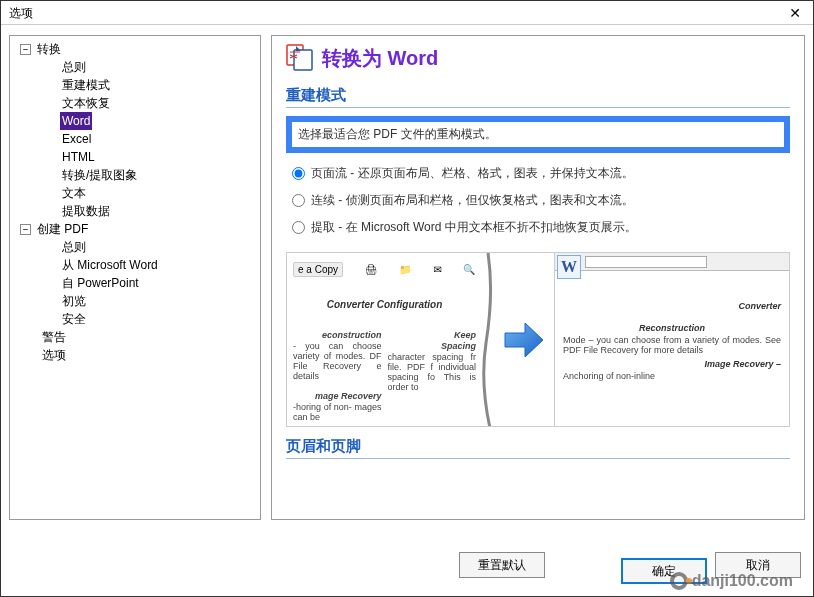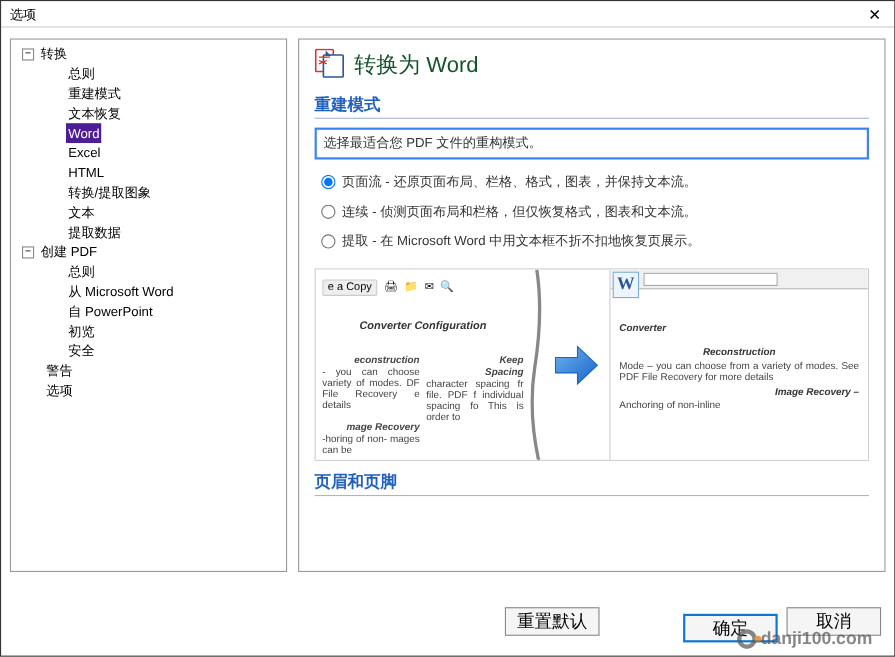--- a/index.html
+++ b/index.html
@@ -14,46 +14,46 @@
 .expander { width: 11px; height: 11px; border: 1px solid #888; display: inline-flex; align-items: center; justify-content: center; font-size: 9px; line-height: 1; margin-right: 4px; cursor: pointer; font-family: monospace; }
 .tree-label { padding: 0 2px; cursor: pointer; }
 .tree-label.selected { background: #4c1d95; color: #fff; }
 .indent1 { padding-left: 8px; }
 .indent2 { padding-left: 28px; }
 .indent3 { padding-left: 48px; }
 .main-panel { flex: 1; border: 1px solid #999; padding: 8px 14px; overflow: auto; background: #fff; position: relative; }
 .main-title { display: flex; align-items: center; margin-bottom: 14px; }
 .title-icon { width: 28px; height: 28px; margin-right: 8px; position: relative; }
 .title-icon svg { width: 28px; height: 28px; }
-.main-title-text { font-size: 20px; font-weight: normal; color: #14532d; }
+.main-title-text { font-size: 20px; font-weight: bold; color: #6d28d9; }
 .section-title { color: #2060c0; font-size: 15px; font-weight: bold; border-bottom: 1px solid #9cb8e0; padding-bottom: 2px; margin: 10px 0 8px 0; }
-.desc-box { border: 2px solid #3b82f6; padding: 4px 6px; margin-bottom: 12px; color: #333; background: #fff; }
+.desc-box { border: 6px solid #3b82f6; padding: 4px 6px; margin-bottom: 12px; color: #333; background: #fff; }
 .radio-row { margin: 4px 0 10px 6px; display: flex; align-items: flex-start; }
 .radio-row input { margin-right: 6px; margin-top: 2px; }
 .radio-row label { color: #333; }
 .preview-area { border: 1px solid #ccc; height: 175px; margin: 16px 0 8px 0; display: flex; align-items: stretch; overflow: hidden; position: relative; font-family: Arial, sans-serif; }
 .preview-left { width: 195px; background: #fff; padding: 6px; font-size: 10px; position: relative; overflow: hidden; }
-.prev-toolbar { display: flex; align-items: center; gap: 6px; height: 20px; margin-bottom: 6px; }
+.prev-toolbar { display: flex; align-items: center; gap: 6px; height: 20px; margin-bottom: 6px; justify-content: space-between; }
 .prev-toolbar span.btn { font-size: 10px; background: #eee; border: 1px solid #ccc; padding: 1px 4px; border-radius: 2px; }
 .prev-heading { font-style: italic; font-weight: bold; color: #333; text-align: center; margin: 20px 0; }
 .prev-cols { display: flex; gap: 6px; font-size: 9px; color: #444; text-align: justify; }
 .prev-col { flex: 1; }
 .prev-col b { display: block; text-align: right; margin-bottom: 1px; font-style: italic; }
 .curl-divider { width: 12px; position: relative; background: #fff; }
 .curl-divider svg { width: 12px; height: 175px; }
 .preview-mid { width: 60px; display: flex; align-items: center; justify-content: center; }
 .preview-right { flex: 1; background: #fff; padding: 0; font-size: 10px; position: relative; overflow: hidden; border-left: 1px solid #ccc; }
 .word-ruler { height: 18px; background: #f0f0f0; border-bottom: 1px solid #bbb; position: relative; }
 .word-ruler::before { content: ""; position: absolute; left: 30px; top: 3px; width: 120px; height: 10px; background: #fff; border: 1px solid #aaa; }
 .word-icon-box { position: absolute; left: 2px; top: 2px; width: 24px; height: 24px; background: #eef4fb; border: 1px solid #7bb0da; display: flex; align-items: center; justify-content: center; font-weight: bold; color: #2b579a; font-size: 16px; font-family: "Times New Roman", serif; z-index: 2; }
 .word-body { padding: 30px 8px 6px 8px; font-size: 9px; color: #444; text-align: justify; }
-.word-body .hd { font-style: italic; font-weight: bold; color: #333; text-align: left; margin-bottom: 2px; }
+.word-body .hd { font-style: italic; font-weight: bold; color: #333; text-align: right; margin-bottom: 2px; }
 .word-body p { margin-bottom: 4px; }
 .bottom-buttons { position: absolute; bottom: 12px; right: 12px; display: flex; gap: 8px; align-items: center; }
-.btn-std { min-width: 86px; height: 26px; background: #f5f5f5; border: 1px solid #888; cursor: pointer; font-size: 16px; padding: 0 10px; }
+.btn-std { min-width: 86px; height: 26px; background: #f5f5f5; border: 1px solid #888; cursor: pointer; font-size: 12px; padding: 0 10px; }
 .btn-std.primary { border: 2px solid #1078d0; margin-top: 12px; }
 .watermark { position: absolute; right: 20px; bottom: 6px; display: flex; align-items: flex-end; gap: 4px; opacity: 0.7; pointer-events: none; }
 .watermark .wm-circ { width: 18px; height: 18px; border: 4px solid #555; border-radius: 50%; position: relative; }
 .watermark .wm-circ::after { content: ""; width: 6px; height: 6px; background: #e57300; border-radius: 50%; position: absolute; right: -8px; top: 2px; }
 .watermark .wm-text { font-size: 16px; color: #555; font-weight: bold; }
 </style>
 </head>
 <body>
 
 <div class="titlebar">

